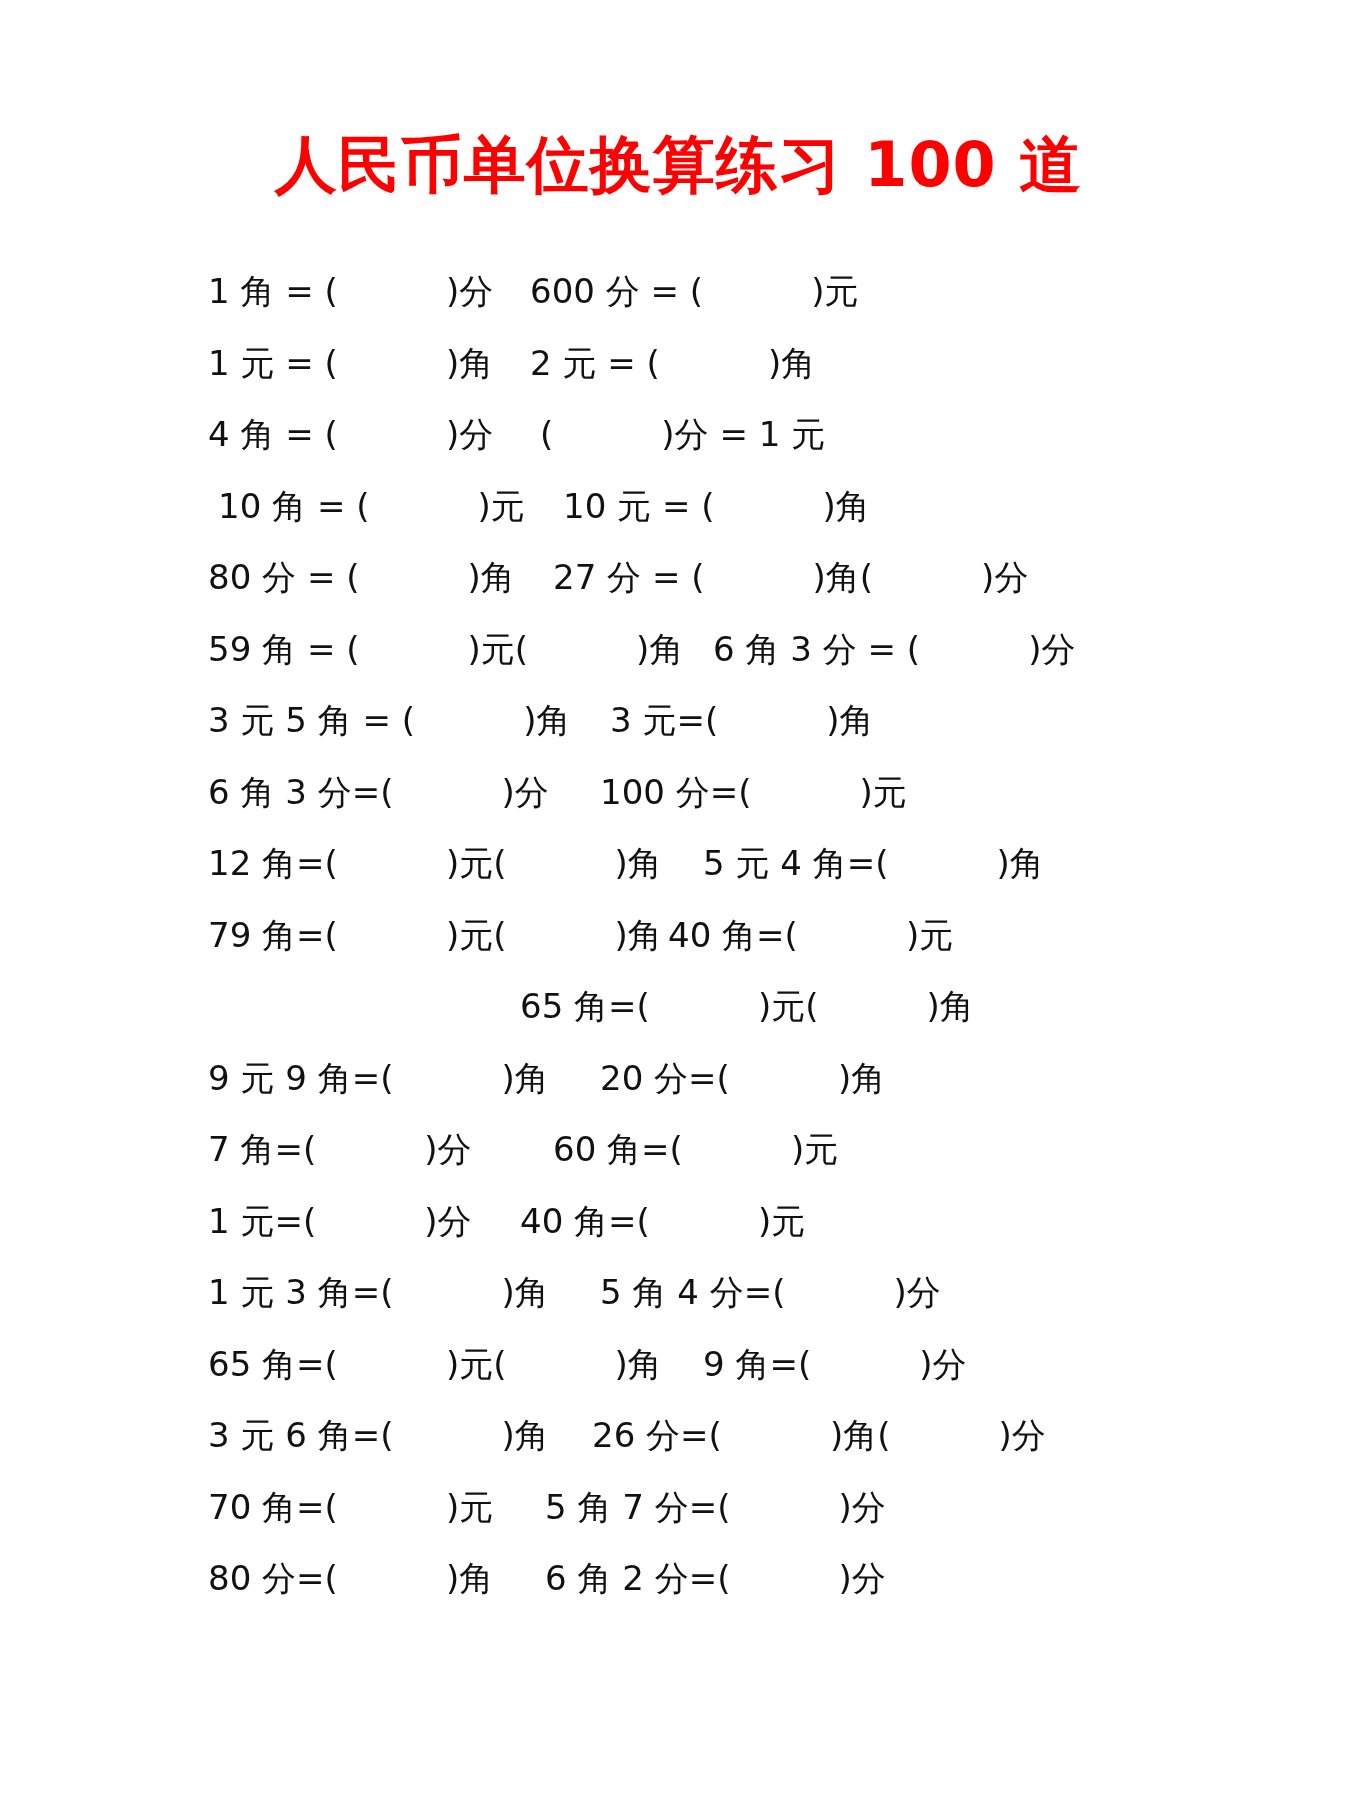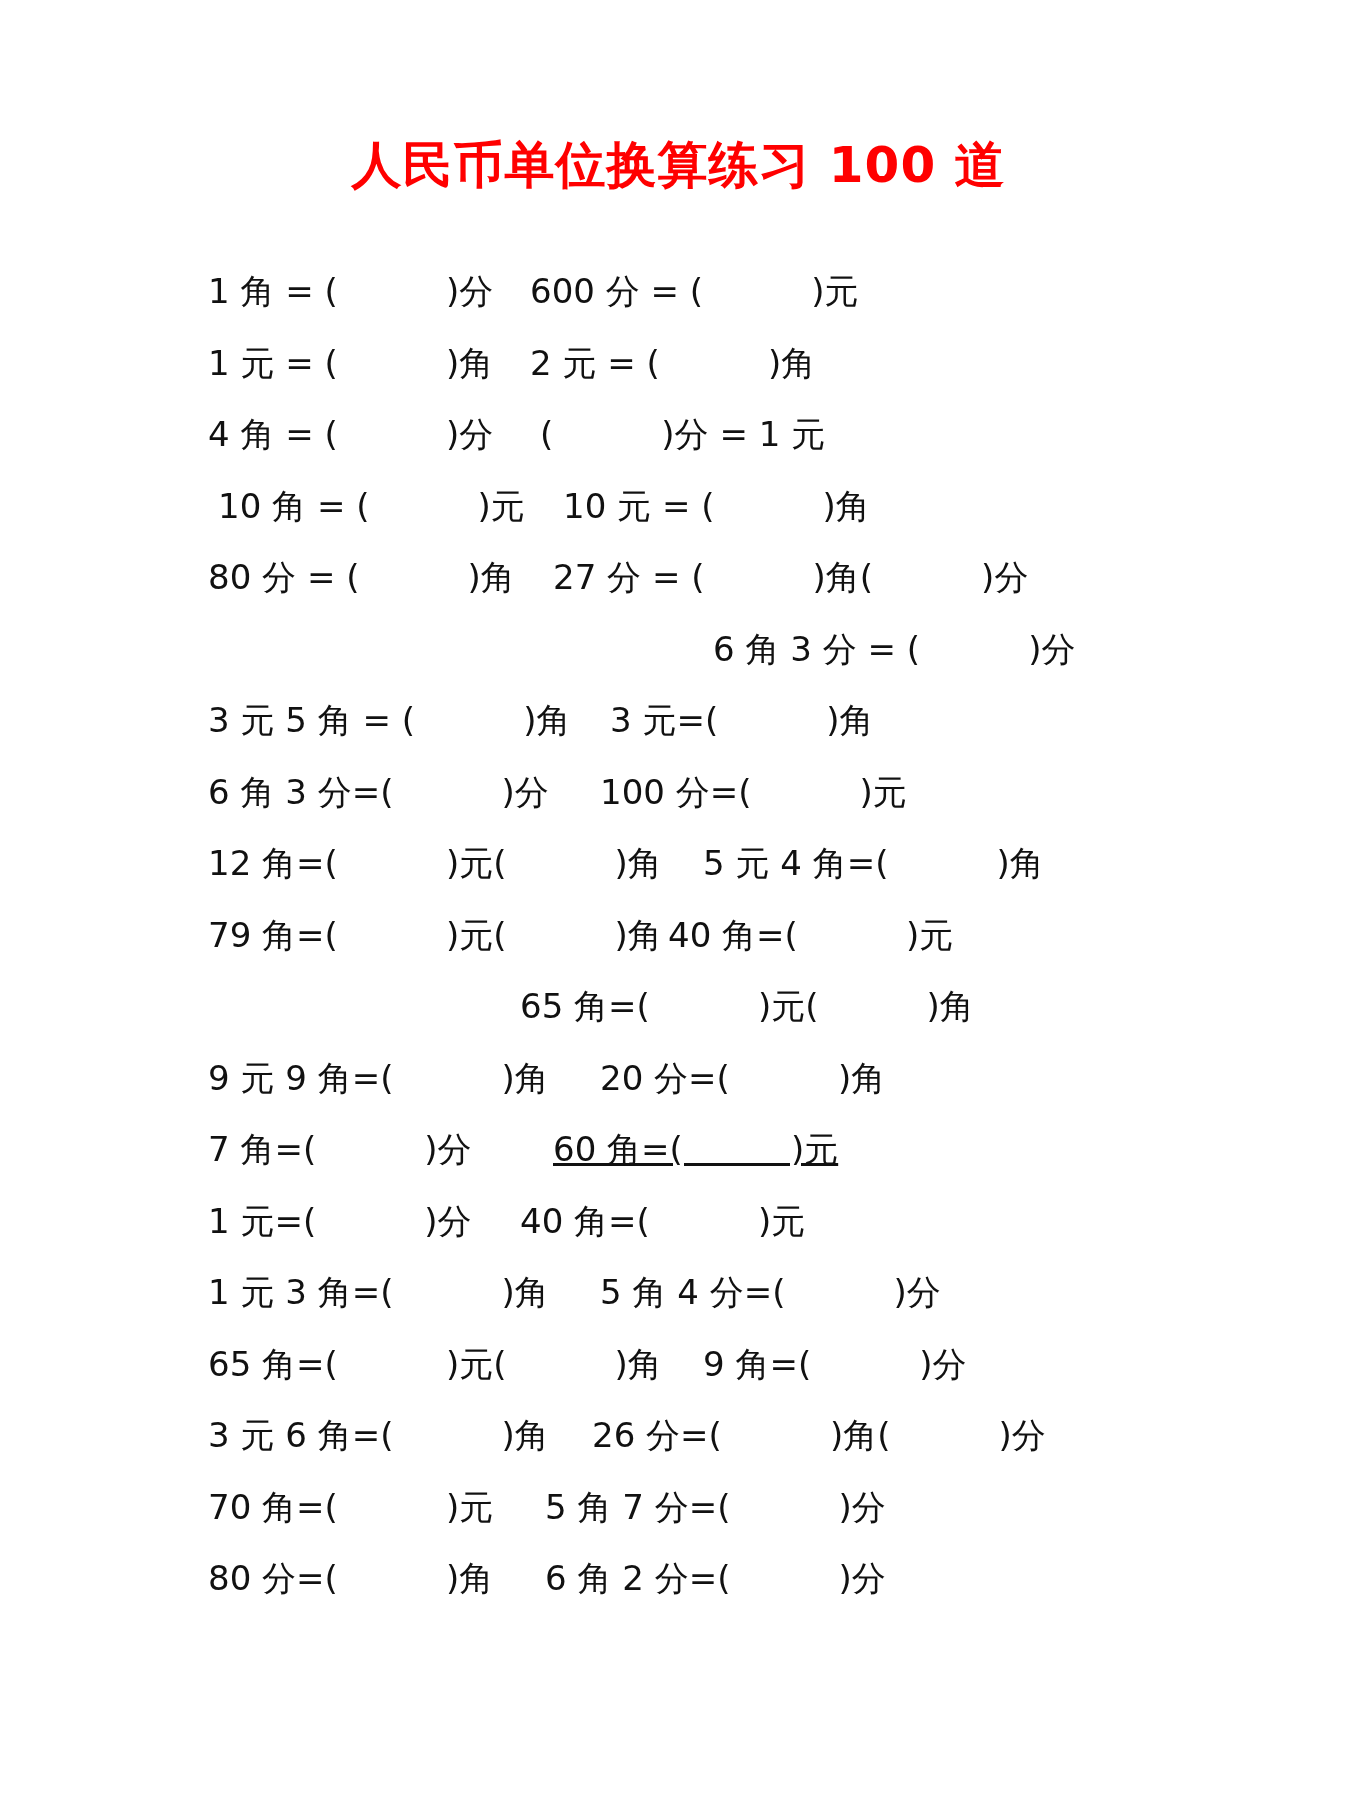--- a/index.html
+++ b/index.html
@@ -14,21 +14,21 @@
       overflow: hidden;
       font-family: "DejaVu Sans", "Liberation Sans", sans-serif;
       color: #111111;
     }
     .title {
       position: absolute;
       left: 0;
       top: 130px;
       width: 1357px;
       text-align: center;
-      font-size: 50px;
+      font-size: 62px;
       font-weight: bold;
       color: #ff0000;
       letter-spacing: 1px;
       line-height: 70px;
     }
     .rows {
       position: absolute;
       left: 0;
       top: 261px;
       width: 1357px;
@@ -52,27 +52,27 @@
 <body>
 
 <div class="title">人民币单位换算练习 100 道</div>
 
 <div class="rows" id="rows">
     <div class="row" style="top: 0px;"><span class="item" style="left: 208px;">1 角 = (          )分</span><span class="item" style="left: 530px;">600 分 = (          )元</span></div>
     <div class="row" style="top: 71.5px;"><span class="item" style="left: 208px;">1 元 = (          )角</span><span class="item" style="left: 530px;">2 元 = (          )角</span></div>
     <div class="row" style="top: 143px;"><span class="item" style="left: 208px;">4 角 = (          )分</span><span class="item" style="left: 540px;">(          )分 = 1 元</span></div>
     <div class="row" style="top: 214.5px; margin-left: 10px;"><span class="item" style="left: 208px;">10 角 = (          )元</span><span class="item" style="left: 553px;">10 元 = (          )角</span></div>
     <div class="row" style="top: 286px;"><span class="item" style="left: 208px;">80 分 = (          )角</span><span class="item" style="left: 553px;">27 分 = (          )角(          )分</span></div>
-    <div class="row" style="top: 357.5px;"><span class="item" style="left: 713px;">6 角 3 分 = (          )分</span></div>
+    <div class="row" style="top: 357.5px;"><span class="item" style="left: 208px;">59 角 = (          )元(          )角</span><span class="item" style="left: 713px;">6 角 3 分 = (          )分</span></div>
     <div class="row" style="top: 429px;"><span class="item" style="left: 208px;">3 元 5 角 = (          )角</span><span class="item" style="left: 610px;">3 元=(          )角</span></div>
     <div class="row" style="top: 500.5px;"><span class="item" style="left: 208px;">6 角 3 分=(          )分</span><span class="item" style="left: 600px;">100 分=(          )元</span></div>
     <div class="row" style="top: 572px;"><span class="item" style="left: 208px;">12 角=(          )元(          )角</span><span class="item" style="left: 703px;">5 元 4 角=(          )角</span></div>
     <div class="row" style="top: 643.5px; padding-left: 32px;"><span class="item" style="left: 208px;">79 角=(          )元(          )角</span><span class="item" style="left: 668px;">40 角=(          )元</span></div>
     <div class="row" style="top: 715px;"><span class="item" style="left: 520px;">65 角=(          )元(          )角</span></div>
     <div class="row" style="top: 786.5px;"><span class="item" style="left: 208px;">9 元 9 角=(          )角</span><span class="item" style="left: 600px;">20 分=(          )角</span></div>
-    <div class="row" style="top: 858px;"><span class="item" style="left: 208px;">7 角=(          )分</span><span class="item" style="left: 553px; text-decoration: underline;">60 角=(          )元</span></div>
+    <div class="row" style="top: 858px;"><span class="item" style="left: 208px;">7 角=(          )分</span><span class="item" style="left: 553px;">60 角=(          )元</span></div>
     <div class="row" style="top: 929.5px;"><span class="item" style="left: 208px;">1 元=(          )分</span><span class="item" style="left: 520px;">40 角=(          )元</span></div>
     <div class="row" style="top: 1001px;"><span class="item" style="left: 208px;">1 元 3 角=(          )角</span><span class="item" style="left: 600px;">5 角 4 分=(          )分</span></div>
     <div class="row" style="top: 1072.5px;"><span class="item" style="left: 208px;">65 角=(          )元(          )角</span><span class="item" style="left: 703px;">9 角=(          )分</span></div>
     <div class="row" style="top: 1144px;"><span class="item" style="left: 208px;">3 元 6 角=(          )角</span><span class="item" style="left: 592px;">26 分=(          )角(          )分</span></div>
     <div class="row" style="top: 1215.5px;"><span class="item" style="left: 208px;">70 角=(          )元</span><span class="item" style="left: 545px;">5 角 7 分=(          )分</span></div>
     <div class="row" style="top: 1287px;"><span class="item" style="left: 208px;">80 分=(          )角</span><span class="item" style="left: 545px;">6 角 2 分=(          )分</span></div>
   </div>
 
 </body></html>

